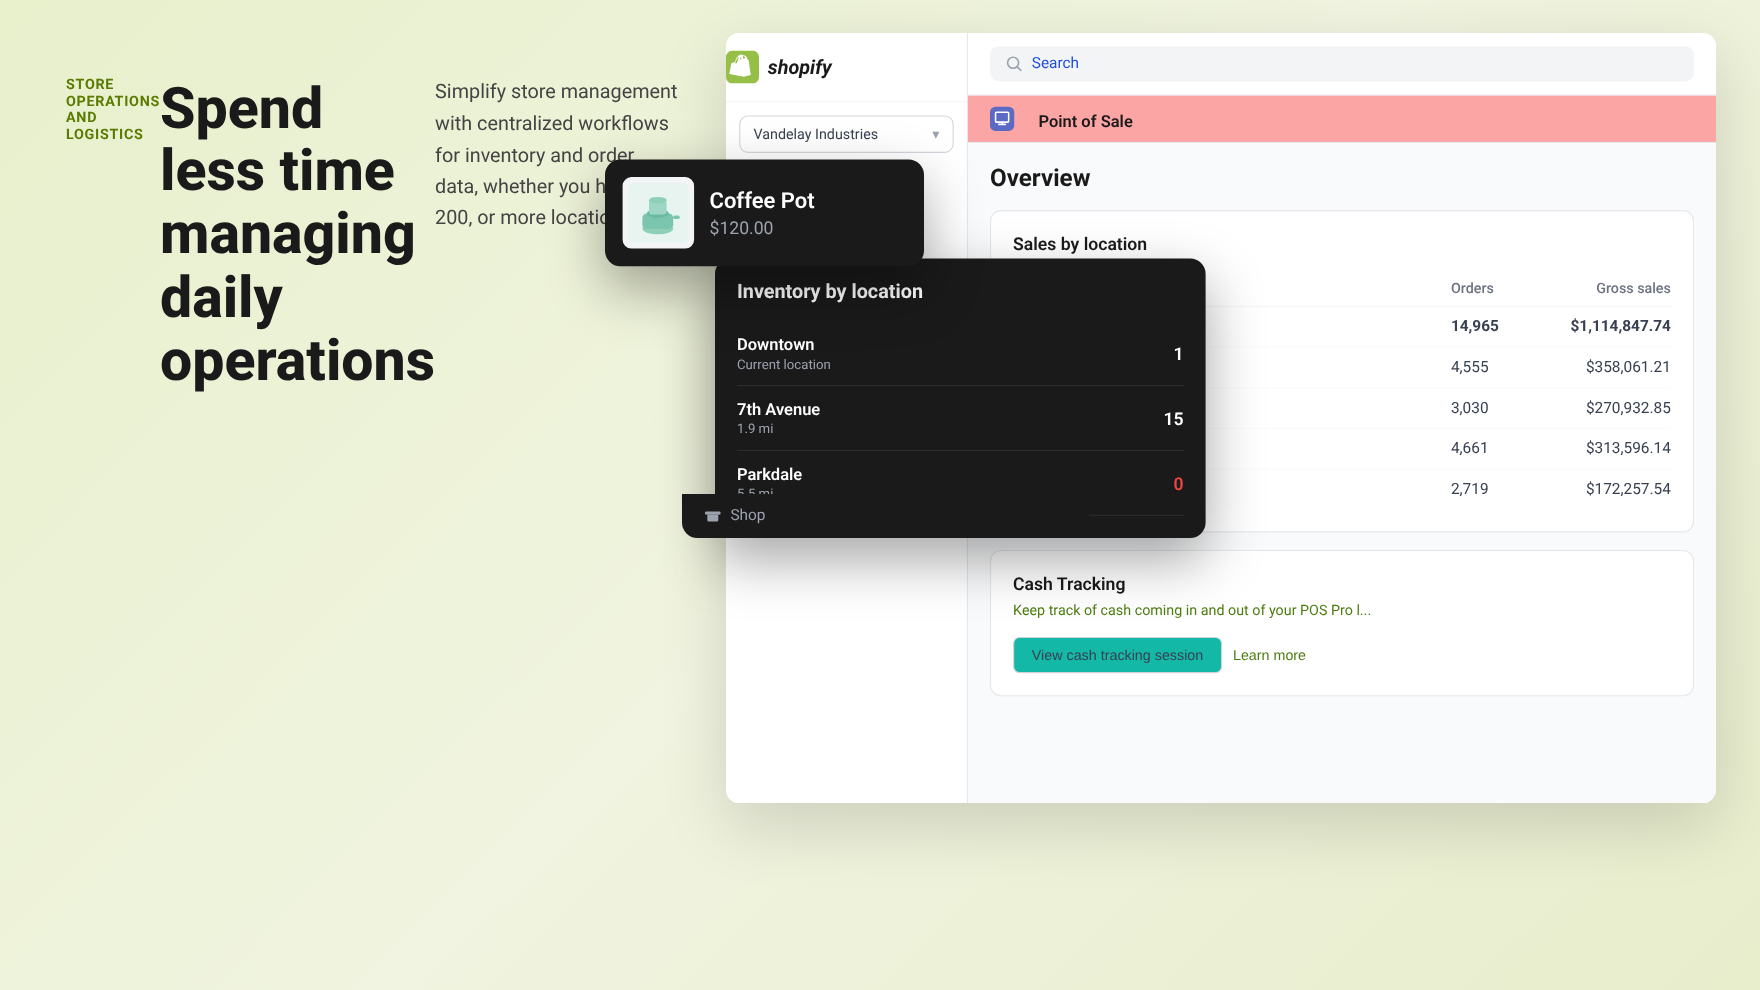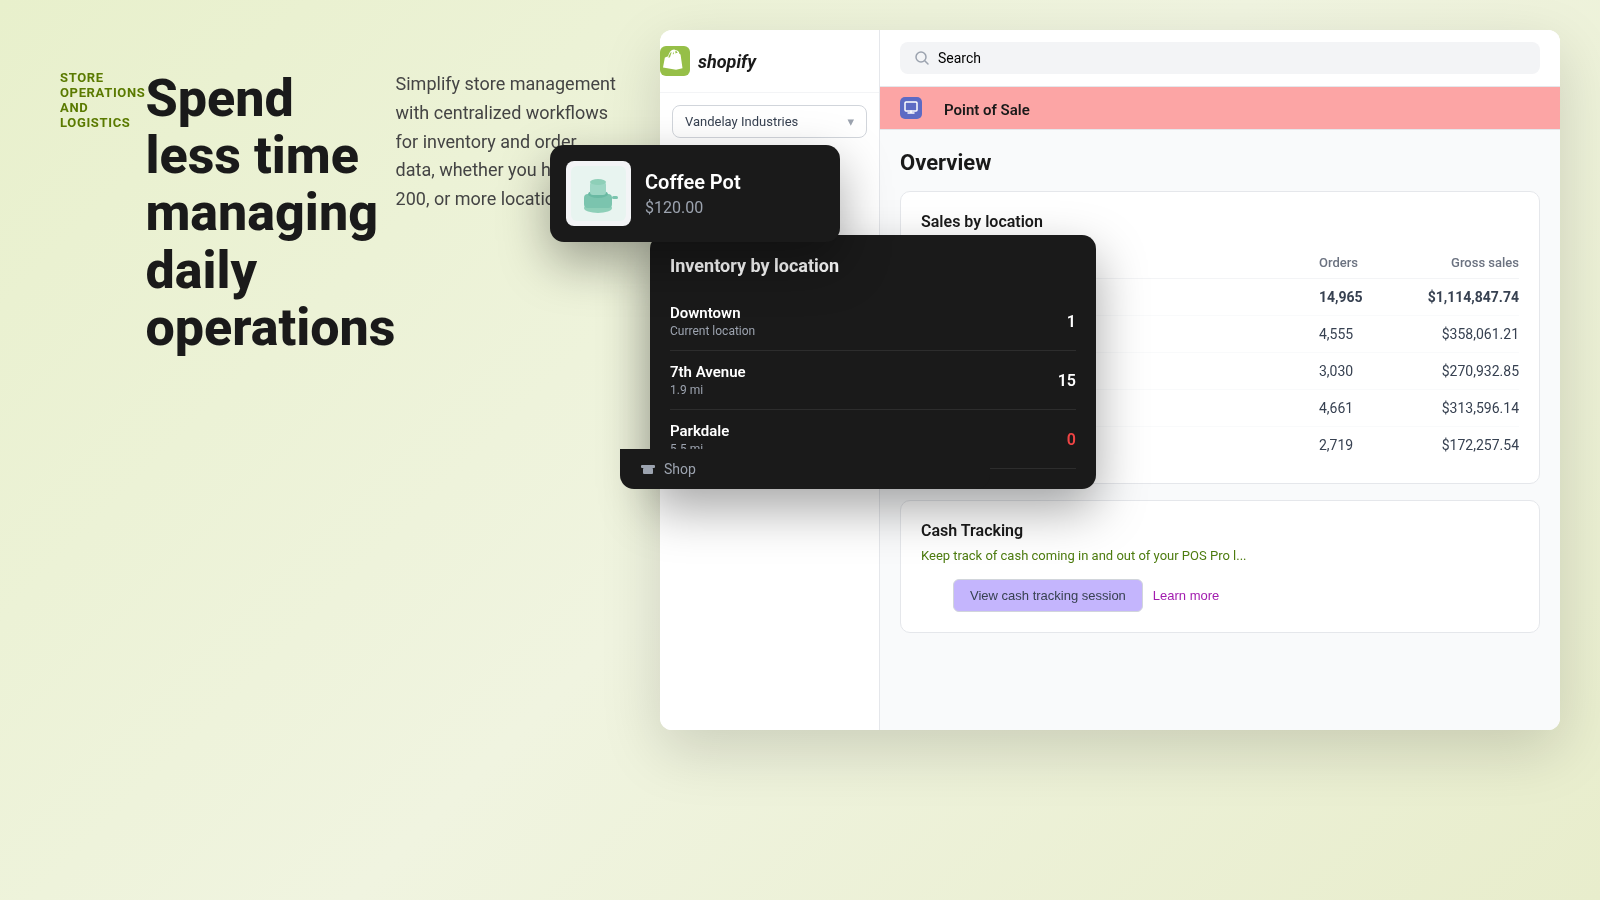--- a/index.html
+++ b/index.html
@@ -308,30 +308,29 @@
     .cash-tracking-actions {
       display: flex;
       gap: 10px;
       align-items: center;
     }
 
     .btn-outline {
       padding: 8px 16px;
       border: 1px solid #d1d5db;
       border-radius: 6px;
-      background: #c4b5fd;
+      background: #14b8a6;
       font-size: 13px;
       color: #374151;
       cursor: pointer;
-      margin-left: 32px;
     }
 
     .btn-link {
       font-size: 13px;
-      color: #a21caf;
+      color: #4d7c0f;
       cursor: pointer;
       text-decoration: none;
       background: none;
       border: none;
     }
 
     
     .product-popup {
       position: absolute;
       top: 145px;
@@ -532,21 +531,21 @@
       </div>
 
       <div class="main-content">
 
         <div class="top-bar">
           <div class="search-box">
             <svg width="16" height="16" viewBox="0 0 16 16" fill="none">
               <circle cx="7" cy="7" r="5" stroke="#9ca3af" stroke-width="1.5"></circle>
               <path d="M11 11l3 3" stroke="#9ca3af" stroke-width="1.5" stroke-linecap="round"></path>
             </svg>
-            <span style="color: #000000; text-align: center;">Search</span>
+            <span style="color: #1d4ed8; text-align: center;">Search</span>
           </div>
         </div>
 
         <div class="pos-header">
           <div class="pos-icon">
             <svg width="14" height="14" viewBox="0 0 14 14" fill="white">
                 <rect x="1" y="1" width="12" height="9" rx="1" fill="none" stroke="white" stroke-width="1.5"></rect>
                 <path d="M4 12h6M7 10v2" stroke="white" stroke-width="1.5" stroke-linecap="round"></path>
               </svg>
           </div>

